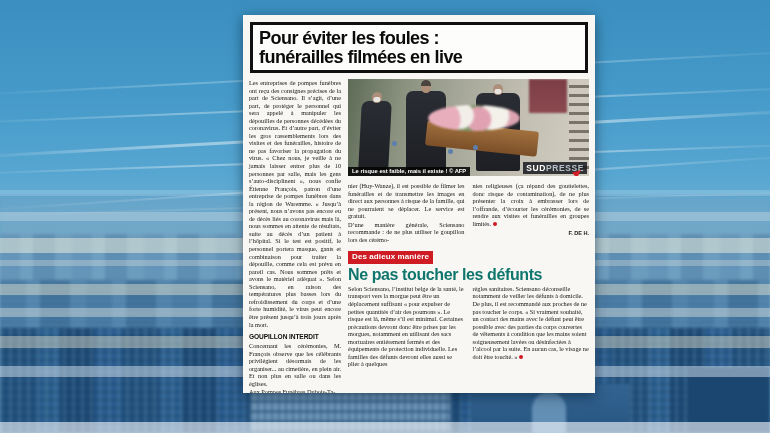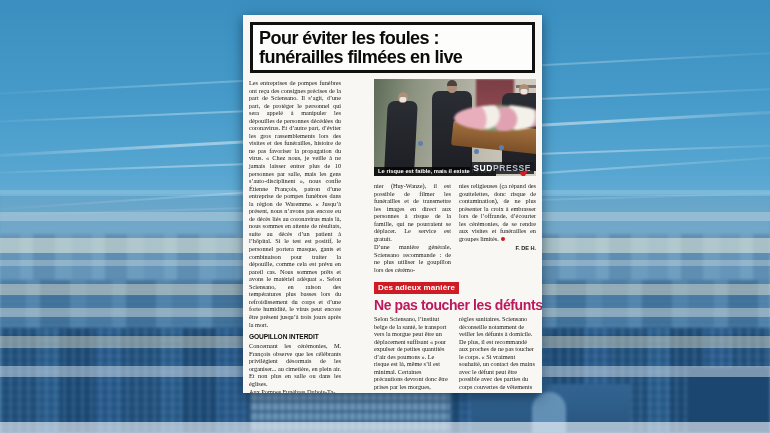--- a/index.html
+++ b/index.html
@@ -13,26 +13,26 @@
   .city-b1{top:234px;height:58px;background:repeating-linear-gradient(90deg,#6e9abb 0px,#6e9abb 20px,#7ea9c6 20px,#7ea9c6 33px,#648fb0 33px,#648fb0 55px,#7aa5c2 55px,#7aa5c2 72px);opacity:.85;}
   .city-b2{top:280px;height:64px;background:repeating-linear-gradient(0deg,rgba(255,255,255,.10) 0px,rgba(255,255,255,.10) 2px,rgba(0,0,0,0) 2px,rgba(0,0,0,0) 6px),repeating-linear-gradient(90deg,#4a7ba3 0px,#4a7ba3 26px,#598ab0 26px,#598ab0 40px,#3f6f96 40px,#3f6f96 70px,#5586ac 70px,#5586ac 86px);}
   .city-b3{top:328px;height:105px;background:repeating-linear-gradient(90deg,rgba(200,225,240,.16) 0px,rgba(200,225,240,.16) 3px,rgba(0,0,0,0) 3px,rgba(0,0,0,0) 9px),repeating-linear-gradient(0deg,rgba(10,30,55,.35) 0px,rgba(10,30,55,.35) 2px,rgba(0,0,0,0) 2px,rgba(0,0,0,0) 8px),repeating-linear-gradient(90deg,#1d4a75 0px,#1d4a75 38px,#2a5d8c 38px,#2a5d8c 60px,#16406a 60px,#16406a 95px,#27588a 95px,#27588a 122px);}
   .tower{position:absolute;left:250px;top:342px;width:200px;height:91px;background:repeating-linear-gradient(0deg,rgba(25,60,95,.5) 0px,rgba(25,60,95,.5) 3px,rgba(0,0,0,0) 3px,rgba(0,0,0,0) 10px),repeating-linear-gradient(90deg,rgba(25,60,95,.4) 0px,rgba(25,60,95,.4) 2px,rgba(0,0,0,0) 2px,rgba(0,0,0,0) 7px),linear-gradient(180deg,#a8c2d6,#7fa3c0);}
   .arch-building{position:absolute;left:472px;top:384px;width:158px;height:49px;background:linear-gradient(180deg,#35648f,#27507a);}
   .arch-building:before{content:"";position:absolute;left:60px;top:8px;width:34px;height:41px;background:#7ba3c4;border-radius:17px 17px 0 0;}
   .right-dark{position:absolute;left:688px;top:368px;width:82px;height:65px;background:#143a60;}
   .tint{position:absolute;left:0;top:194px;width:100%;height:239px;background:linear-gradient(180deg,rgba(70,130,175,.22),rgba(40,95,145,.30));}
   .stripe{position:absolute;left:0;width:100%;}
   
-  .paper{position:absolute;left:243px;top:15px;width:299px;height:378px;background:#f8f7f3;box-shadow:0 3px 12px rgba(5,25,45,.55);padding:6px 6px 4px 6px;box-sizing:border-box;overflow:hidden;}
+  .paper{position:absolute;left:243px;top:15px;width:352px;height:378px;background:#f8f7f3;box-shadow:0 3px 12px rgba(5,25,45,.55);padding:6px 6px 4px 6px;box-sizing:border-box;overflow:hidden;}
   .hbox{border:3px solid #101010;background:#fdfdfb;padding:3px 6px 4px 6px;margin:1px 1px 6px 1px;}
   .h1l{font-weight:bold;font-size:19px;line-height:19px;letter-spacing:-.6px;color:#0b0b0b;white-space:nowrap;transform:scaleX(.95);transform-origin:0 50%;}
   .pbody{display:flex;gap:7px;}
   .colA{width:92px;flex:0 0 92px;}
-  .rightarea{flex:1;min-width:0;margin-left:26px;}
+  .rightarea{flex:1;min-width:0;}
   .news{font-family:"Liberation Serif",serif;font-size:6.3px;line-height:7.55px;color:#161616;letter-spacing:-.03px;}
   .just p{text-align:justify;margin:0 0 1px 0;}
   .left p{text-align:left;margin:0 0 1px 0;}
   .subhead{font-family:"Liberation Sans",sans-serif;font-weight:bold;font-size:6.6px;margin:5px 0 1.5px 0;color:#0d0d0d;letter-spacing:-.1px;}
   
   .photo{position:relative;width:100%;height:97px;overflow:hidden;background:linear-gradient(100deg,#5d6b57 0%,#8a927f 22%,#a3a596 42%,#c2bfb2 70%,#d3cfc4 100%);}
   .redpanel{position:absolute;right:22px;top:0;width:38px;height:34px;background:linear-gradient(180deg,#7c3d45,#8c4a50);filter:blur(1px);}
   .niches{position:absolute;right:0;top:0;width:20px;height:90px;background:repeating-linear-gradient(0deg,#7a7468 0px,#7a7468 3px,#cfcabf 3px,#cfcabf 9px),#cfcabf;filter:blur(.5px);}
   .fig{position:absolute;background:linear-gradient(180deg,#2a2d33,#1d1f24);border-radius:7px 7px 2px 2px;}
   .fig .head{position:absolute;left:50%;top:-9px;transform:translateX(-50%);width:10px;height:11px;border-radius:50%;background:#ad8e79;}
@@ -46,21 +46,21 @@
   .flowers{position:absolute;left:80px;top:26px;width:92px;height:26px;border-radius:50%;filter:blur(1px);background:radial-gradient(circle at 15% 55%,#e8aebc 0 22%,rgba(0,0,0,0) 25%),radial-gradient(circle at 35% 40%,#f2efe9 0 20%,rgba(0,0,0,0) 24%),radial-gradient(circle at 55% 55%,#e0a2b2 0 22%,rgba(0,0,0,0) 26%),radial-gradient(circle at 72% 42%,#f4f1ea 0 20%,rgba(0,0,0,0) 24%),radial-gradient(circle at 88% 58%,#dba3b0 0 20%,rgba(0,0,0,0) 24%),radial-gradient(circle at 50% 80%,#7d9a6e 0 40%,rgba(0,0,0,0) 45%);}
   .caption{position:absolute;left:0;bottom:0;height:9px;line-height:9px;padding:0 4px;background:rgba(5,5,5,.88);color:#fff;font-weight:bold;font-size:5.8px;white-space:nowrap;}
   .watermark{position:absolute;right:2px;bottom:2px;background:rgba(22,25,30,.85);padding:1px 3px;font-weight:bold;font-size:8.5px;letter-spacing:.6px;line-height:10px;}
   .wm-b{color:#ffffff;} .wm-l{color:#b9c0c9;}
   .red-arrow{position:absolute;right:8px;bottom:-2px;width:9px;height:8px;background:#d31c24;clip-path:polygon(100% 0,55% 100%,0 35%);}
   
   .cols2{display:flex;gap:8px;margin-top:6px;}
   .cols2 .col{flex:1;min-width:0;}
   .byline{font-family:"Liberation Sans",sans-serif;font-weight:bold;font-size:5.6px;color:#222;text-align:right;margin-top:3px;}
   .badge{display:inline-block;background:#cf1b23;color:#fff;font-weight:bold;font-size:8px;line-height:8px;padding:2px 4px 2.5px 4px;margin:7px 0 3px 0;letter-spacing:.1px;}
-  .h2{font-weight:bold;font-size:14px;line-height:14px;letter-spacing:-.4px;color:#be185d;margin:1px 0 3px 0;white-space:nowrap;}
+  .h2{font-weight:bold;font-size:16px;line-height:14px;letter-spacing:-.4px;color:#0f766e;margin:1px 0 3px 0;white-space:nowrap;}
   .endmark{display:inline-block;width:4px;height:4px;border-radius:50%;background:#cf1b23;margin-left:2px;}
 </style>
 </head>
 <body>
 
 <div class="stage">
 
   <div class="sky"></div>
   <div class="wire" style="top:72px;opacity:.30;"></div>
   <div class="wire" style="top:104px;opacity:.40;transform:rotate(-2.4deg);"></div>

